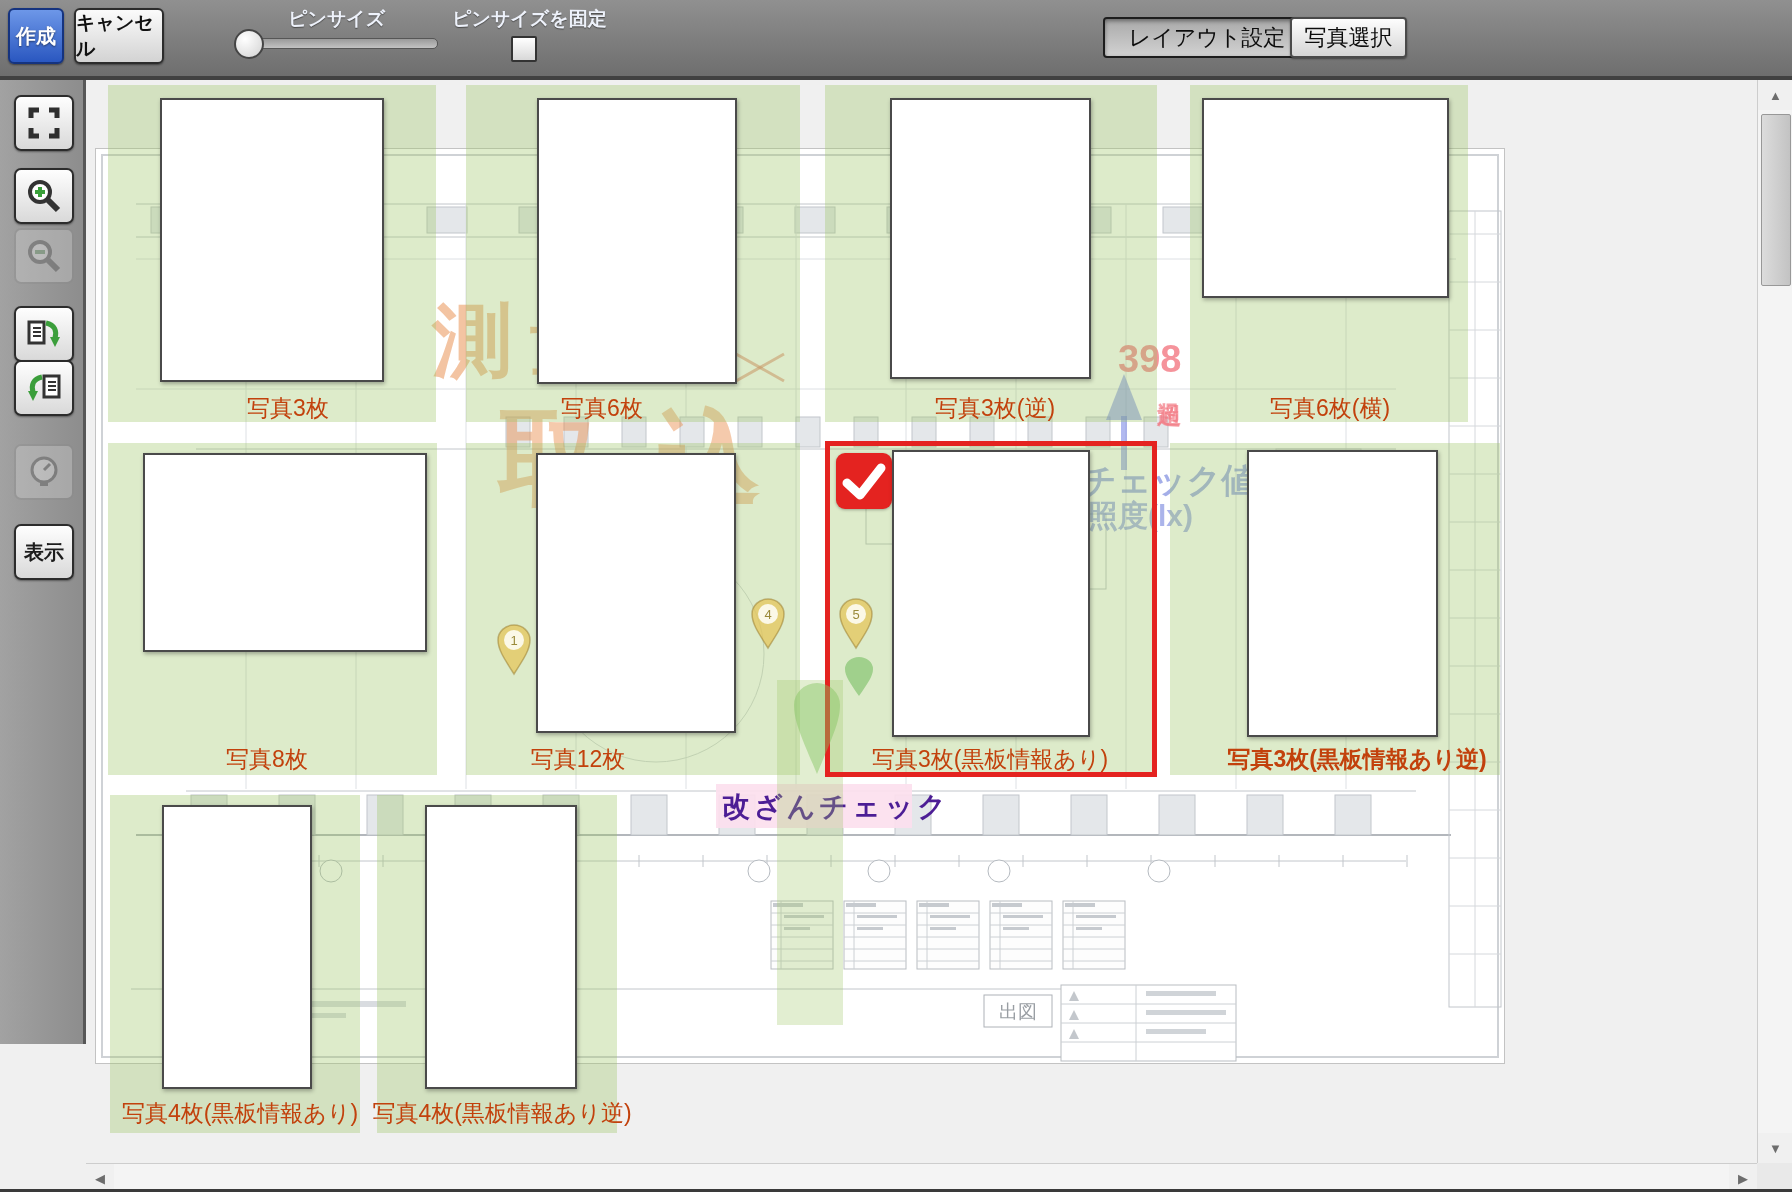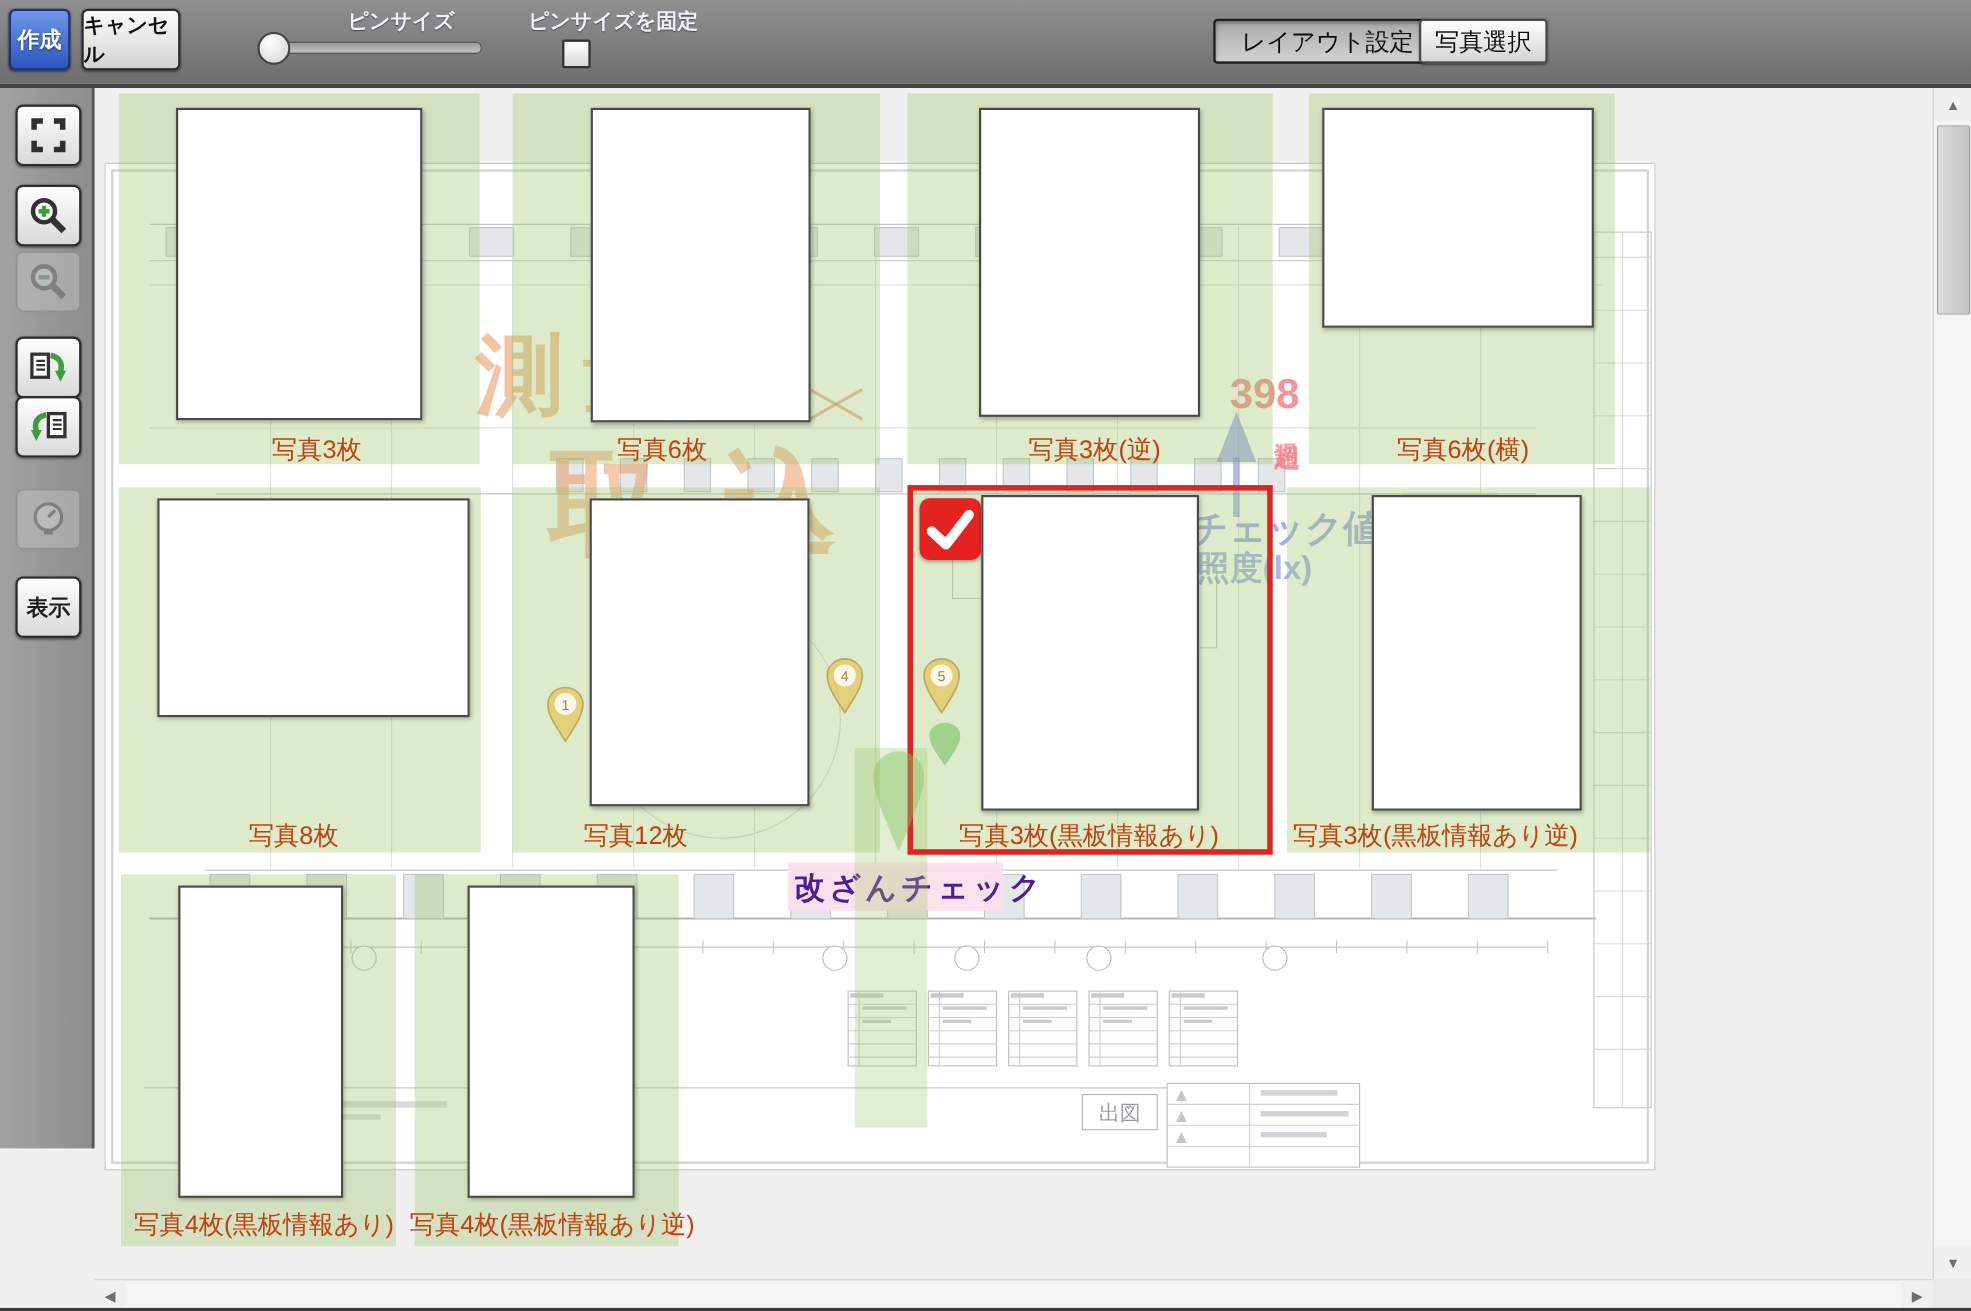--- a/index.html
+++ b/index.html
@@ -9,21 +9,21 @@
   
   #toolbar{left:0;top:0;width:1792px;height:76px;background:linear-gradient(#909090,#6e6e6e);z-index:30;}
   #top-split{left:0;top:76px;width:1792px;height:4px;background:#414141;z-index:30;}
   .tbtn{position:absolute;border-radius:6px;display:flex;align-items:center;justify-content:center;
         cursor:pointer;box-shadow:0 1px 2px rgba(0,0,0,.45);}
   #btn-create{left:8px;top:8px;width:52px;height:52px;background:linear-gradient(#6d97e8,#2a57c0);
         border:2px solid #15337f;color:#fff;font-size:20px;font-weight:bold;text-shadow:0 1px 2px rgba(0,0,0,.5);}
   #btn-cancel{left:74px;top:8px;width:86px;height:52px;background:linear-gradient(#fbfbfb,#d3d3d3);
         border:2px solid #2c2c2c;color:#111;font-size:19px;font-weight:bold;}
   .tool-label{position:absolute;color:#eef2fb;font-size:19px;font-weight:bold;
-        text-shadow:0 1px 1px rgba(0,0,0,.45);white-space:nowrap;margin-left:28px;}
+        text-shadow:0 1px 1px rgba(0,0,0,.45);white-space:nowrap;}
   #slider-track{left:246px;top:38px;width:190px;height:9px;background:linear-gradient(#9a9a9a,#c2c2c2);
         border:1px solid #565656;border-radius:5px;}
   #slider-knob{left:234px;top:29px;width:26px;height:26px;border-radius:50%;
         background:radial-gradient(circle at 9px 8px,#ffffff,#d2d2d2);border:2px solid #454545;}
   #pin-checkbox{left:511px;top:36px;width:22px;height:22px;background:linear-gradient(#ffffff,#d8d8d8);
         border:2px solid #333;border-radius:2px;}
   #btn-layout{left:1103px;top:17px;width:180px;height:37px;background:linear-gradient(#a9a9a9,#d2d2d2);
         border:2px solid #1d1d1d;border-radius:4px;box-shadow:inset 0 2px 4px rgba(0,0,0,.4);
         font-family:"Liberation Serif","DejaVu Serif",serif;font-size:22px;color:#0d0d0d;padding-left:12px;}
   #btn-photosel{left:1290px;top:17px;width:113px;height:37px;background:linear-gradient(#fdfdfd,#d5d5d5);
@@ -732,21 +732,21 @@
 <div class="hline" style="position: absolute; left: 1260px; top: 614.184px; width: 72.2px; height: 4px; background: rgb(25, 25, 25);"></div>
 <div class="photo" style="position: absolute; left: 1346.2px; top: 641.767px; width: 74.8px; height: 74.8px;">
     <svg viewBox="0 0 48 40" preserveAspectRatio="none">
     <circle cx="16" cy="11" r="6.5" fill="#e8a43e"></circle>
     <polygon points="2,38 16,15 23,23 33,9 46,38" fill="#e8a43e"></polygon>
     </svg>
   </div>
 <div class="hline" style="position: absolute; left: 1260px; top: 652.483px; width: 72.2px; height: 4px; background: rgb(25, 25, 25);"></div>
 <div class="hline" style="position: absolute; left: 1260px; top: 677.167px; width: 72.2px; height: 4px; background: rgb(106, 106, 106);"></div>
 <div class="hline" style="position: absolute; left: 1260px; top: 701.851px; width: 72.2px; height: 4px; background: rgb(25, 25, 25);"></div>
-<div class="cell-label" style="position: absolute; left: 1305px; top: 744px;">写真3枚(黒板情報あり逆)</div>
+<div class="cell-label" style="position: absolute; left: 1357px; top: 744px; font-weight: bold;">写真3枚(黒板情報あり逆)</div>
 <div class="cell" style="position: absolute; left: 110px; top: 795px; width: 250px; height: 338px;"></div>
 <div class="card" style="position: absolute; left: 162px; top: 805px; width: 146px; height: 280px;"></div>
 <div class="photo" style="position: absolute; left: 175px; top: 819.5px; width: 56px; height: 56px;">
     <svg viewBox="0 0 48 40" preserveAspectRatio="none">
     <circle cx="16" cy="11" r="6.5" fill="#e8a43e"></circle>
     <polygon points="2,38 16,15 23,23 33,9 46,38" fill="#e8a43e"></polygon>
     </svg>
   </div>
 <div class="hline" style="position: absolute; left: 245px; top: 827.02px; width: 50px; height: 4px; background: rgb(25, 25, 25);"></div>
 <div class="hline" style="position: absolute; left: 245px; top: 845.5px; width: 50px; height: 4px; background: rgb(106, 106, 106);"></div>

